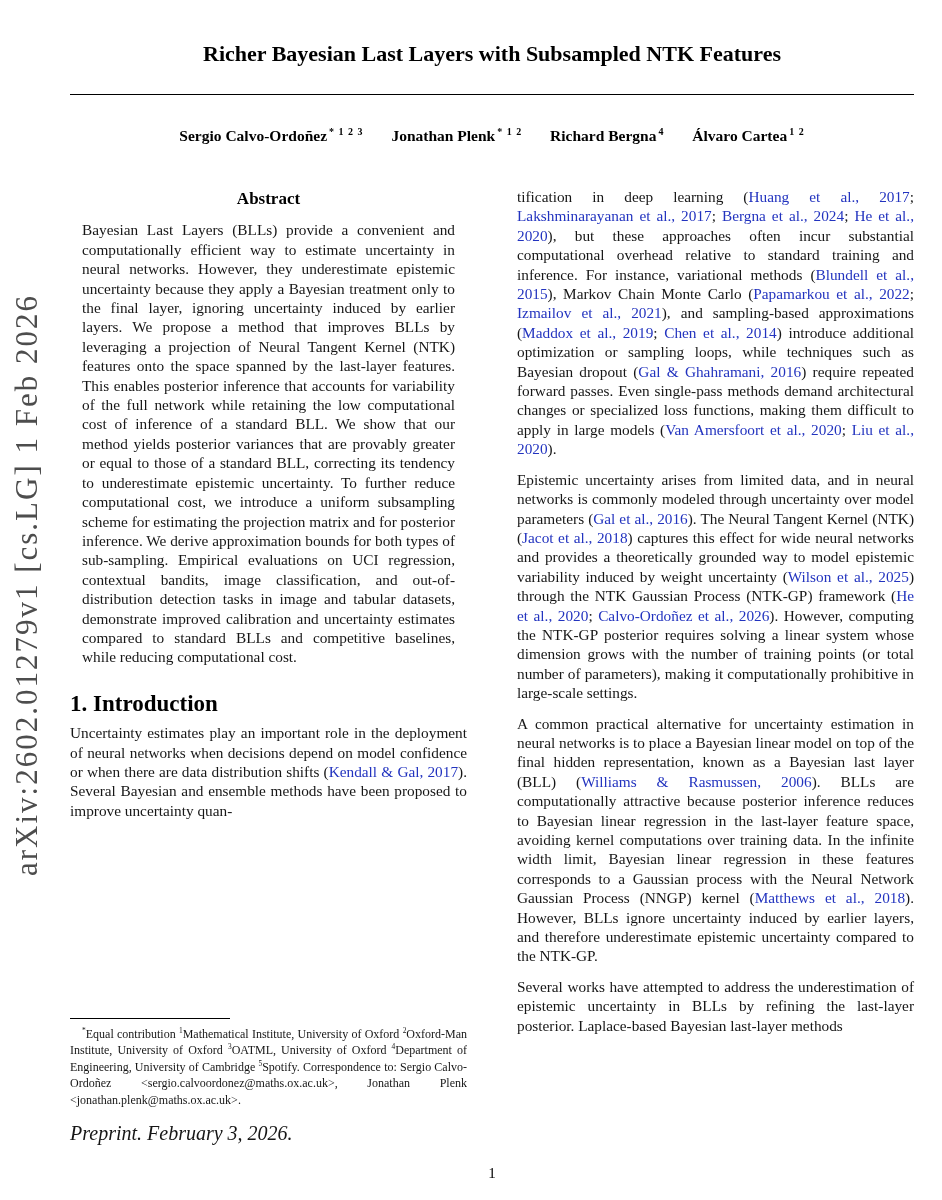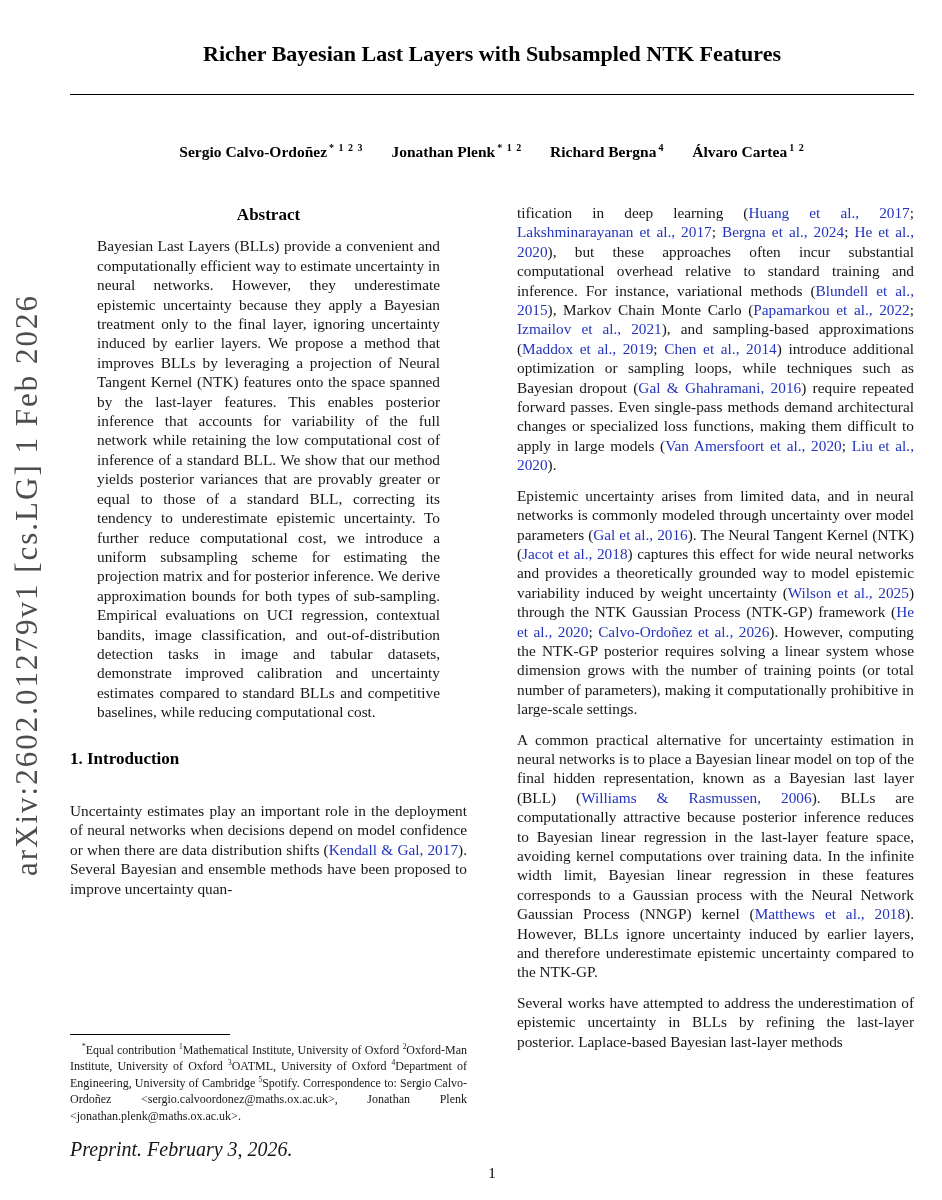--- a/index.html
+++ b/index.html
@@ -24,43 +24,43 @@
   }
 
   .content{position:absolute;left:70px;top:8px;width:844px;}
 
   .title{
     margin:32px 0 0 0;font-size:22px;line-height:28px;font-weight:bold;
     text-align:center;color:#000;
   }
   .title-rule{margin-top:26px;border-top:1.6px solid #000;width:100%;height:0;}
 
-  .authors{margin-top:46px;text-align:center;font-weight:bold;font-size:15.5px;color:#000;}
+  .authors{margin-top:30px;text-align:center;font-weight:bold;font-size:15.5px;color:#000;}
   .author-line{line-height:22px;}
   .author{display:inline-block;white-space:nowrap;}
   .author + .author{margin-left:24px;}
   .author .sup{vertical-align:super;font-size:10px;margin-left:2px;letter-spacing:1px;font-weight:bold;}
 
   .columns{display:flex;gap:50px;margin-top:40px;align-items:flex-start;}
   .col{width:397px;font-size:15.3px;line-height:19.4px;}
   .col-left{display:flex;flex-direction:column;height:956px;}
 
   .abstract-heading{
     margin:2px 0 12px 0;font-size:17px;font-weight:bold;text-align:center;color:#000;
   }
   .abstract-text{
-    margin:0 27px;text-align:justify;-webkit-hyphens:auto;hyphens:auto;
+    margin:0 12px;text-align:justify;-webkit-hyphens:auto;hyphens:auto;
   }
   .section-heading{
-    margin:27px 0 10px 0;font-size:17px;font-weight:bold;color:#000;
+    margin:27px 0 10px 0;font-size:23px;font-weight:bold;color:#000;
   }
   p.body-par{
     margin:0 0 11px 0;text-align:justify;-webkit-hyphens:auto;hyphens:auto;
   }
-  .col-left p.body-par{margin-bottom:0;margin-top:23px;}
+  .col-left p.body-par{margin-bottom:0;}
 
   .footnote-block{margin-top:auto;}
   .footnote-rule{width:160px;border-top:1px solid #000;height:0;margin-bottom:7px;}
   p.footnote{
     margin:0;font-size:12px;line-height:16.6px;text-align:justify;
     text-indent:12px;-webkit-hyphens:auto;hyphens:auto;
   }
   p.preprint{margin:15px 0 0 0;font-size:20px;font-style:italic;}
 
   .cite{color:var(--cite);}

